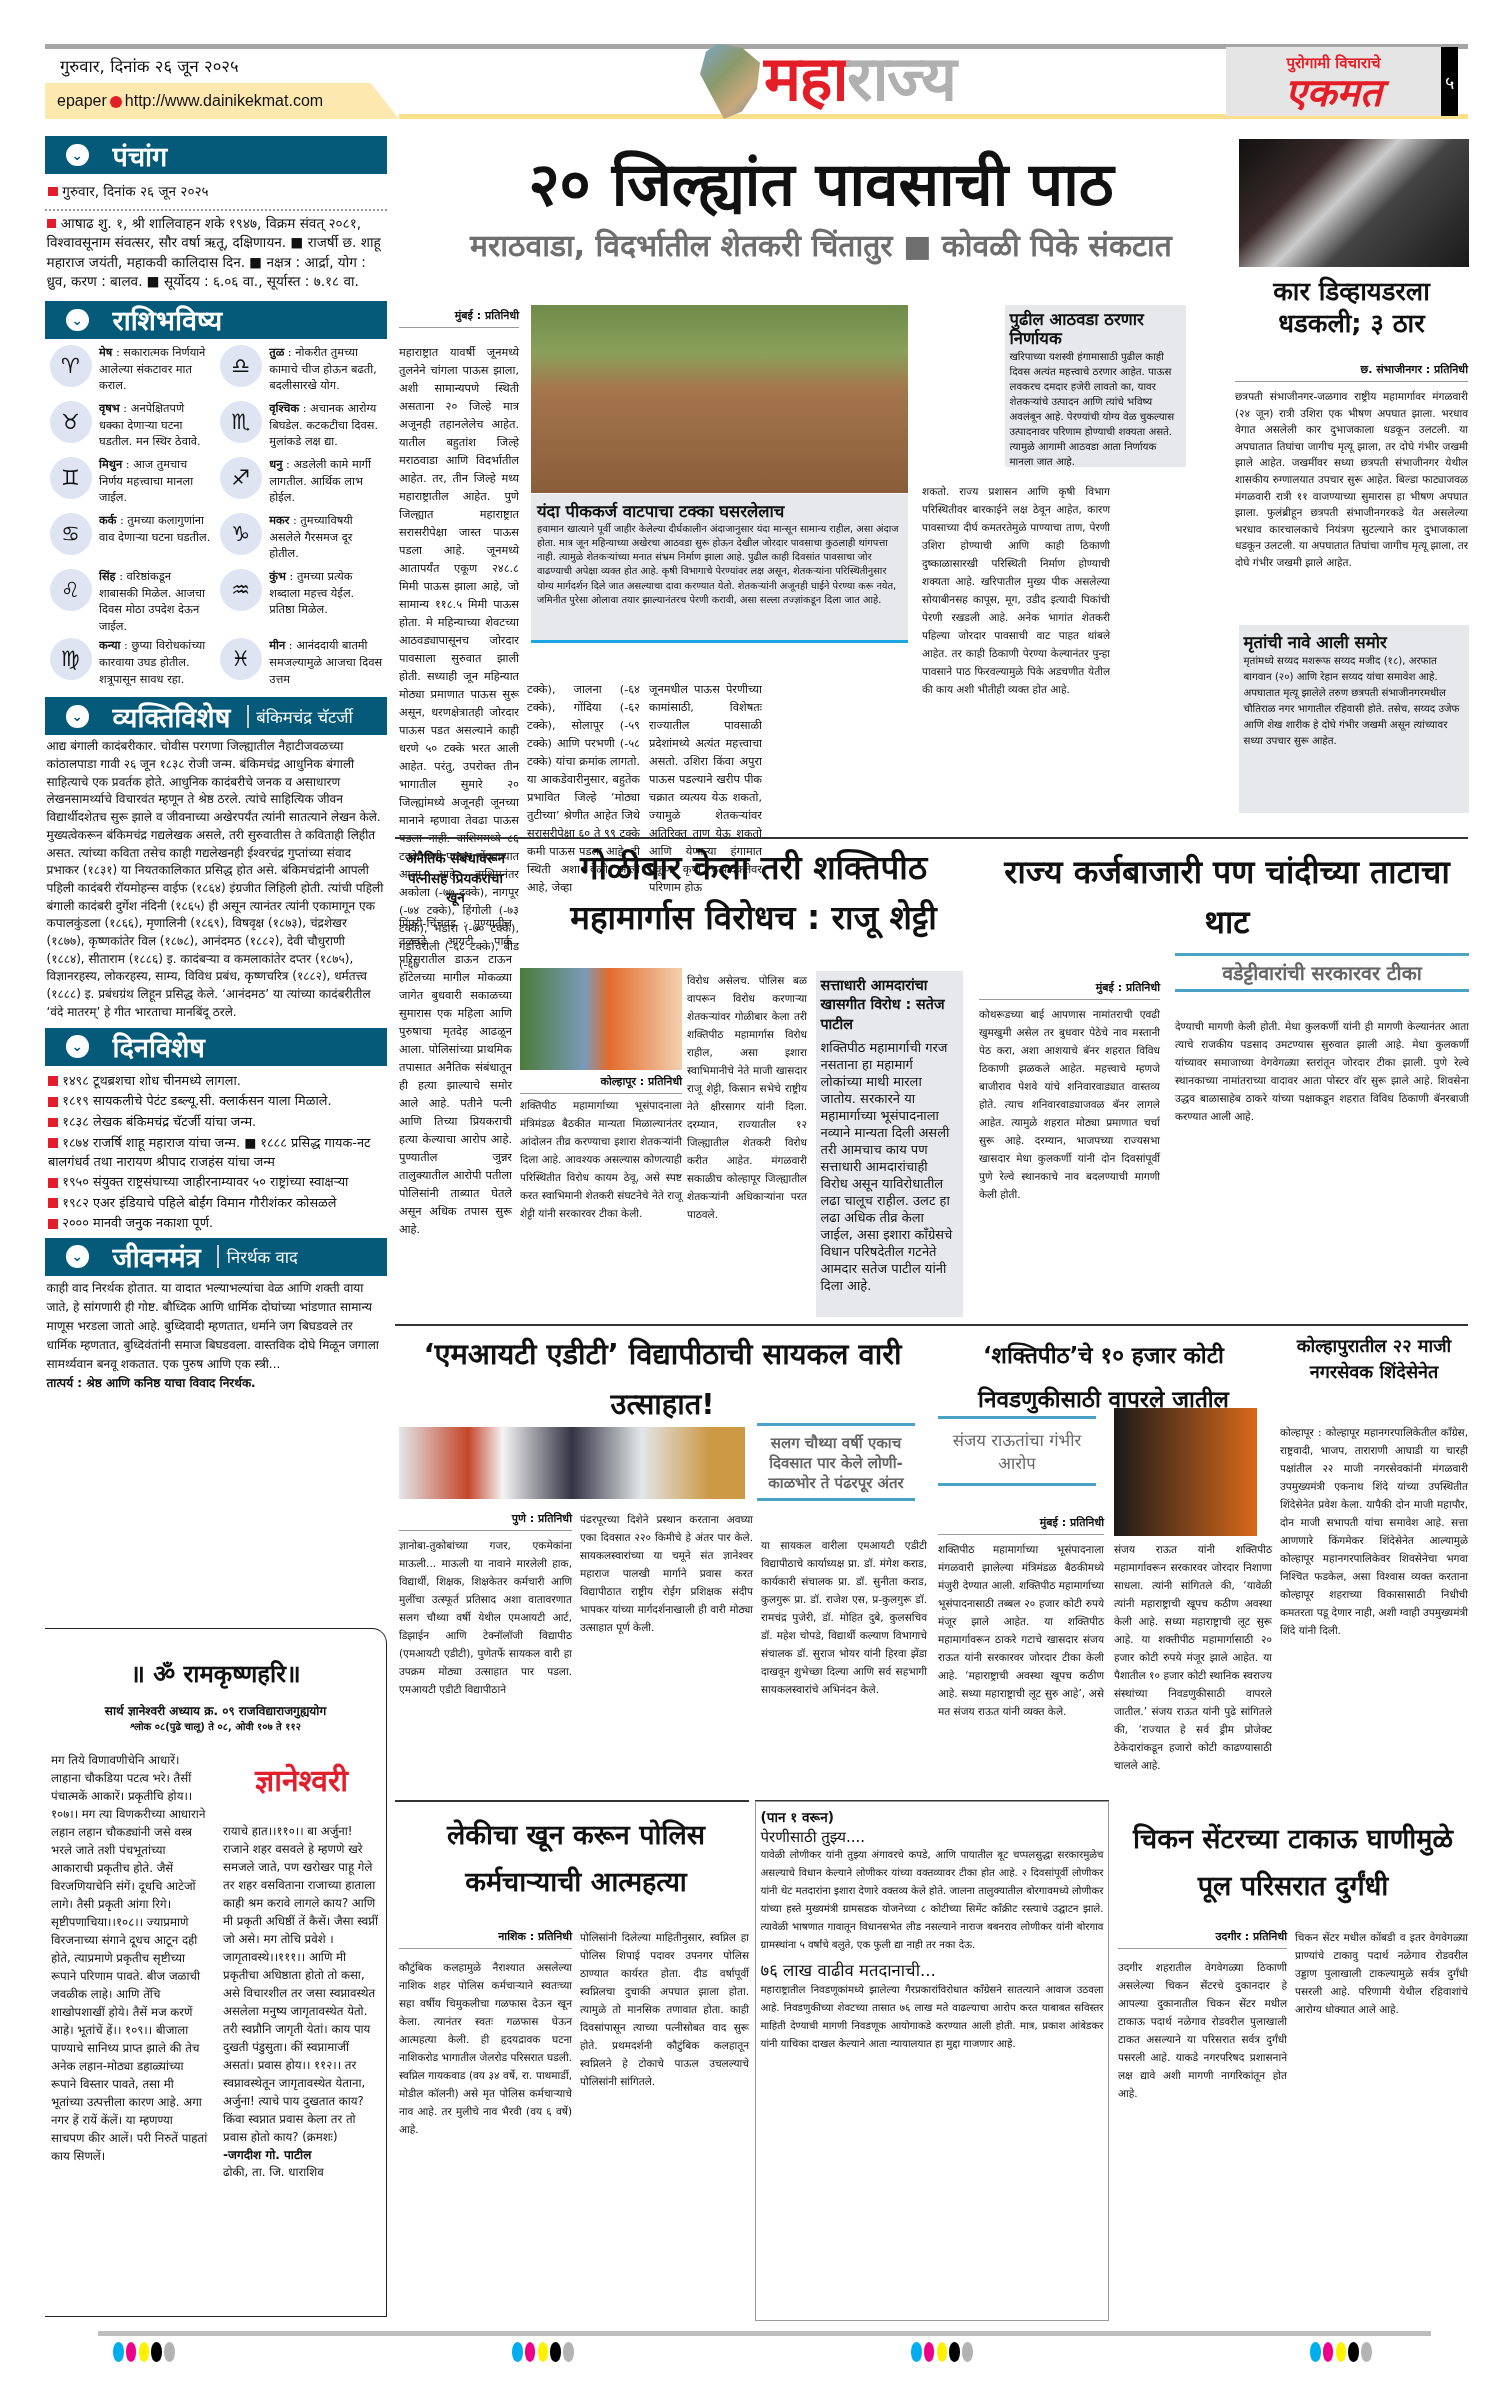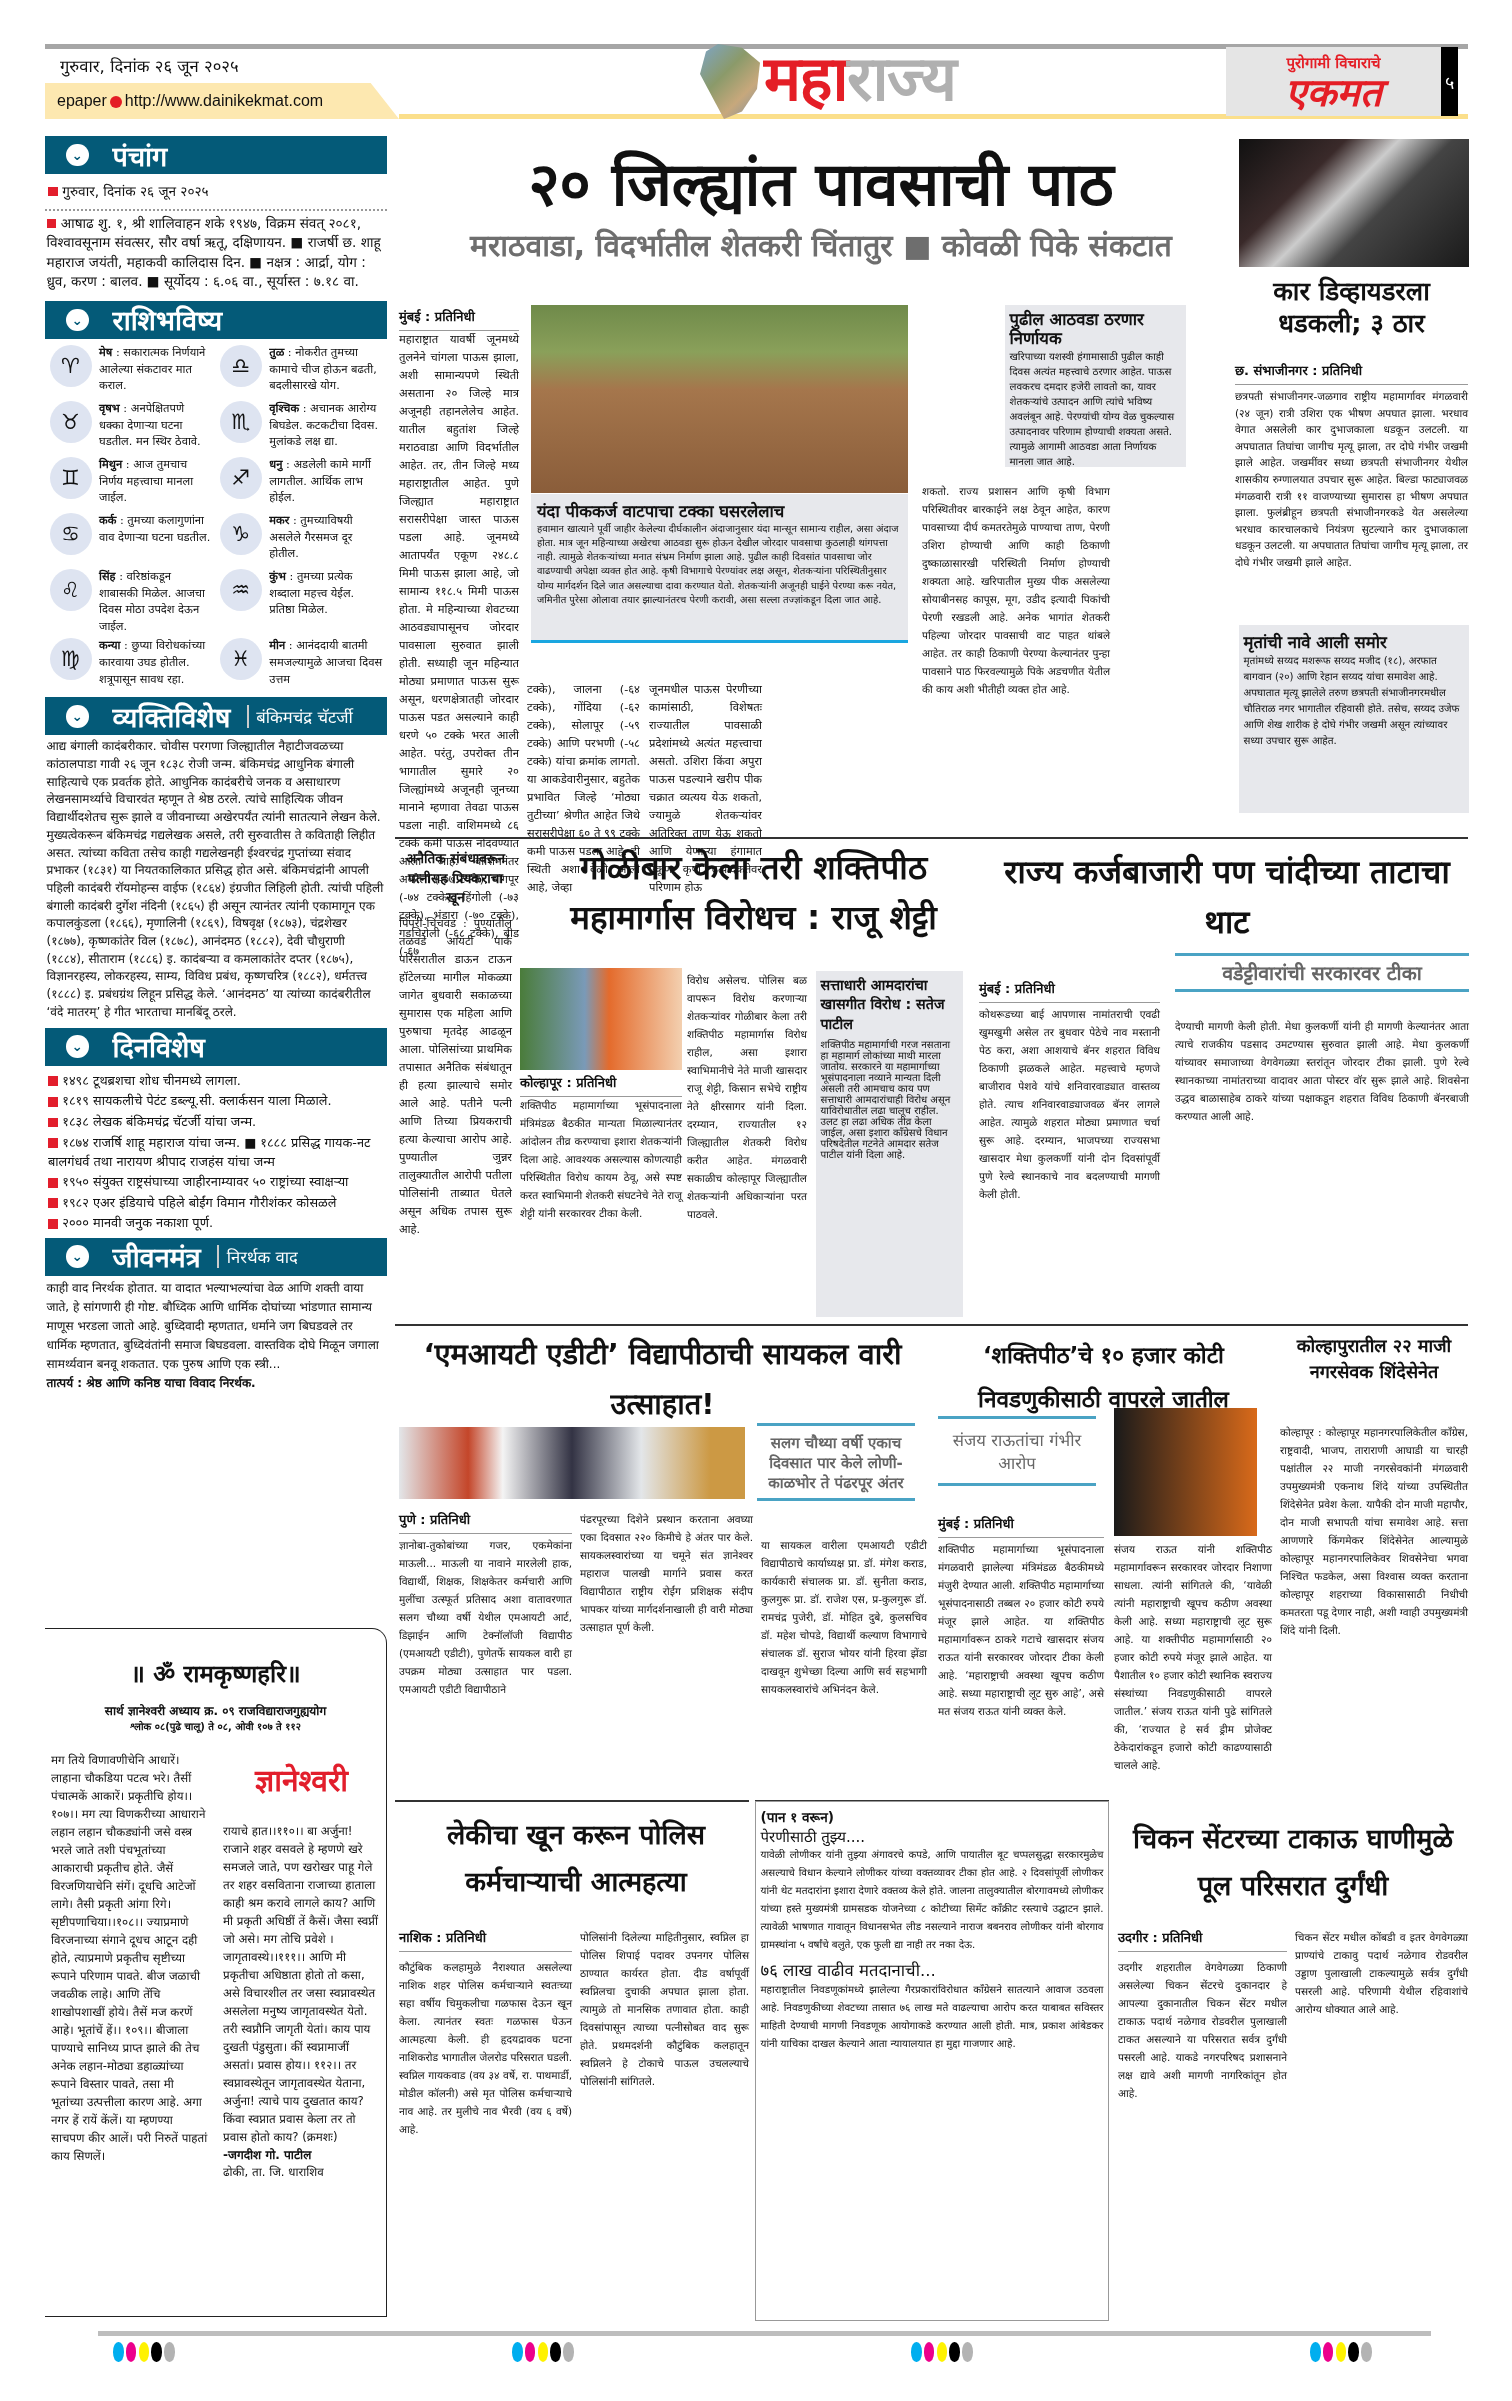--- a/index.html
+++ b/index.html
@@ -25,21 +25,21 @@
 .ptext{font-size:13.6px;line-height:19.6px;padding:3px 1.5px}
 .rashi{display:grid;grid-template-columns:1fr 1fr;gap:3px 7.5px;padding:6px 4.5px}
 .ri{display:flex;gap:7.5px;align-items:flex-start;min-height:53px}
 .ri .c{width:42px;height:42px;border-radius:50%;background:#dee4f1;flex:none;display:flex;align-items:center;justify-content:center;font-size:21px}
 .ri .tx{font-size:11.3px;line-height:16.6px}
 .ri b{font-weight:bold}
 .dlist div{font-size:12.8px;line-height:19px;padding:0.8px 3px}
 .main-h{left:407px;top:148px;width:828px;text-align:center;font-size:60px;font-weight:bold;line-height:72px}
 .main-sub{left:407px;top:224px;width:828px;text-align:center;font-size:30px;font-weight:bold;color:#6e6e6e}
 .col{font-size:11.3px;line-height:18px;text-align:justify}
-.byline{font-size:13px;font-weight:bold;text-align:left;border-bottom:1.5px solid #999;padding-bottom:4.5px;margin-bottom:0}
+.byline{font-size:11px;font-weight:bold;text-align:right;border-bottom:1.5px solid #999;padding-bottom:4.5px;margin-bottom:16px}
 .photo{background:linear-gradient(180deg,#6f8a4a 0,#8aa05a 25%,#a5764c 45%,#8a5d3a 100%)}
 .graybox{background:#e7e8ec}
 .hl{font-weight:bold;text-align:center}
 .rule{height:1.5px;background:#333}
 .cmyk{display:flex;gap:2.3px}
 .cmyk span{width:10.5px;height:19.6px;border-radius:50%}
 </style>
 </head>
 <body>
 
@@ -198,21 +198,21 @@
   <div class="col">पिंपरी-चिंचवड : पुण्यातील तळवडे आयटी पार्क परिसरातील डाऊन टाऊन हॉटेलच्या मागील मोकळ्या जागेत बुधवारी सकाळच्या सुमारास एक महिला आणि पुरुषाचा मृतदेह आढळून आला. पोलिसांच्या प्राथमिक तपासात अनैतिक संबंधातून ही हत्या झाल्याचे समोर आले आहे. पतीने पत्नी आणि तिच्या प्रियकराची हत्या केल्याचा आरोप आहे. पुण्यातील जुन्नर तालुक्यातील आरोपी पतीला पोलिसांनी ताब्यात घेतले असून अधिक तपास सुरू आहे.</div>
 </div>
 
 <div class="abs hl" style="left:520px;top:843px;width:467px;font-size:33px;line-height:50px">गोळीबार केला तरी शक्तिपीठ महामार्गास विरोधच : राजू शेट्टी</div>
 <div class="abs" style="left:520px;top:968px;width:162px;height:102px;background:linear-gradient(90deg,#4a7c3a,#7a9ab8 40%,#e46b2c 55%,#f3d0b0)"></div>
 <div class="abs byline" style="left:520px;top:1073px;width:162px">कोल्हापूर : प्रतिनिधी</div>
 <div class="abs col" style="left:520px;top:1096px;width:162px;font-size:10.5px">शक्तिपीठ महामार्गाच्या भूसंपादनाला मंत्रिमंडळ बैठकीत मान्यता मिळाल्यानंतर आंदोलन तीव्र करण्याचा इशारा शेतकऱ्यांनी दिला आहे. आवश्यक असल्यास कोणत्याही परिस्थितीत विरोध कायम ठेवू, असे स्पष्ट करत स्वाभिमानी शेतकरी संघटनेचे नेते राजू शेट्टी यांनी सरकारवर टीका केली.</div>
 <div class="abs col" style="left:687px;top:971px;width:120px;font-size:10.5px">विरोध असेलच. पोलिस बळ वापरून विरोध करणाऱ्या शेतकऱ्यांवर गोळीबार केला तरी शक्तिपीठ महामार्गास विरोध राहील, असा इशारा स्वाभिमानीचे नेते माजी खासदार राजू शेट्टी, किसान सभेचे राष्ट्रीय नेते क्षीरसागर यांनी दिला. दरम्यान, राज्यातील १२ जिल्ह्यातील शेतकरी विरोध करीत आहेत. मंगळवारी सकाळीच कोल्हापूर जिल्ह्यातील शेतकऱ्यांनी अधिकाऱ्यांना परत पाठवले.</div>
 <div class="abs graybox" style="left:816px;top:971px;width:147px;height:346px;padding:4.5px">
   <div style="font-size:14.3px;font-weight:bold;line-height:19.6px">सत्ताधारी आमदारांचा खासगीत विरोध : सतेज पाटील</div>
-  <div style="font-size:10px;line-height:11px;margin-top:4.5px">शक्तिपीठ महामार्गाची गरज नसताना हा महामार्ग लोकांच्या माथी मारला जातोय. सरकारने या महामार्गाच्या भूसंपादनाला नव्याने मान्यता दिली असली तरी आमचाच काय पण सत्ताधारी आमदारांचाही विरोध असून याविरोधातील लढा चालूच राहील. उलट हा लढा अधिक तीव्र केला जाईल, असा इशारा कॉंग्रेसचे विधान परिषदेतील गटनेते आमदार सतेज पाटील यांनी दिला आहे.</div>
+  <div style="font-size:13px;line-height:17px;margin-top:4.5px">शक्तिपीठ महामार्गाची गरज नसताना हा महामार्ग लोकांच्या माथी मारला जातोय. सरकारने या महामार्गाच्या भूसंपादनाला नव्याने मान्यता दिली असली तरी आमचाच काय पण सत्ताधारी आमदारांचाही विरोध असून याविरोधातील लढा चालूच राहील. उलट हा लढा अधिक तीव्र केला जाईल, असा इशारा कॉंग्रेसचे विधान परिषदेतील गटनेते आमदार सतेज पाटील यांनी दिला आहे.</div>
 </div>
 
 <div class="abs hl" style="left:986px;top:847px;width:482px;font-size:32px;line-height:50px">राज्य कर्जबाजारी पण चांदीच्या ताटाचा थाट</div>
 <div class="abs byline" style="left:979px;top:979px;width:181px">मुंबई : प्रतिनिधी</div>
 <div class="abs col" style="left:979px;top:1005px;width:181px;font-size:10.5px">कोथरूडच्या बाई आपणास नामांतराची एवढी खुमखुमी असेल तर बुधवार पेठेचे नाव मस्तानी पेठ करा, अशा आशयाचे बॅनर शहरात विविध ठिकाणी झळकले आहेत. महत्त्वाचे म्हणजे बाजीराव पेशवे यांचे शनिवारवाड्यात वास्तव्य होते. त्याच शनिवारवाड्याजवळ बॅनर लागले आहेत. त्यामुळे शहरात मोठ्या प्रमाणात चर्चा सुरू आहे. दरम्यान, भाजपच्या राज्यसभा खासदार मेधा कुलकर्णी यांनी दोन दिवसांपूर्वी पुणे रेल्वे स्थानकाचे नाव बदलण्याची मागणी केली होती.</div>
 <div class="abs" style="left:1175px;top:953px;width:294px;border-top:3px solid #4aa3c4;border-bottom:3px solid #4aa3c4;text-align:center;font-size:19.6px;font-weight:bold;color:#666;padding:3px">वडेट्टीवारांची सरकारवर टीका</div>
 <div class="abs col" style="left:1175px;top:1017px;width:294px;font-size:10.5px">देण्याची मागणी केली होती. मेधा कुलकर्णी यांनी ही मागणी केल्यानंतर आता त्याचे राजकीय पडसाद उमटण्यास सुरुवात झाली आहे. मेधा कुलकर्णी यांच्यावर समाजाच्या वेगवेगळ्या स्तरांतून जोरदार टीका झाली. पुणे रेल्वे स्थानकाच्या नामांतराच्या वादावर आता पोस्टर वॉर सुरू झाले आहे. शिवसेना उद्धव बाळासाहेब ठाकरे यांच्या पक्षाकडून शहरात विविध ठिकाणी बॅनरबाजी करण्यात आली आहे.</div>
 
 <div class="abs rule" style="left:395px;top:1324px;width:1073px"></div>
 

